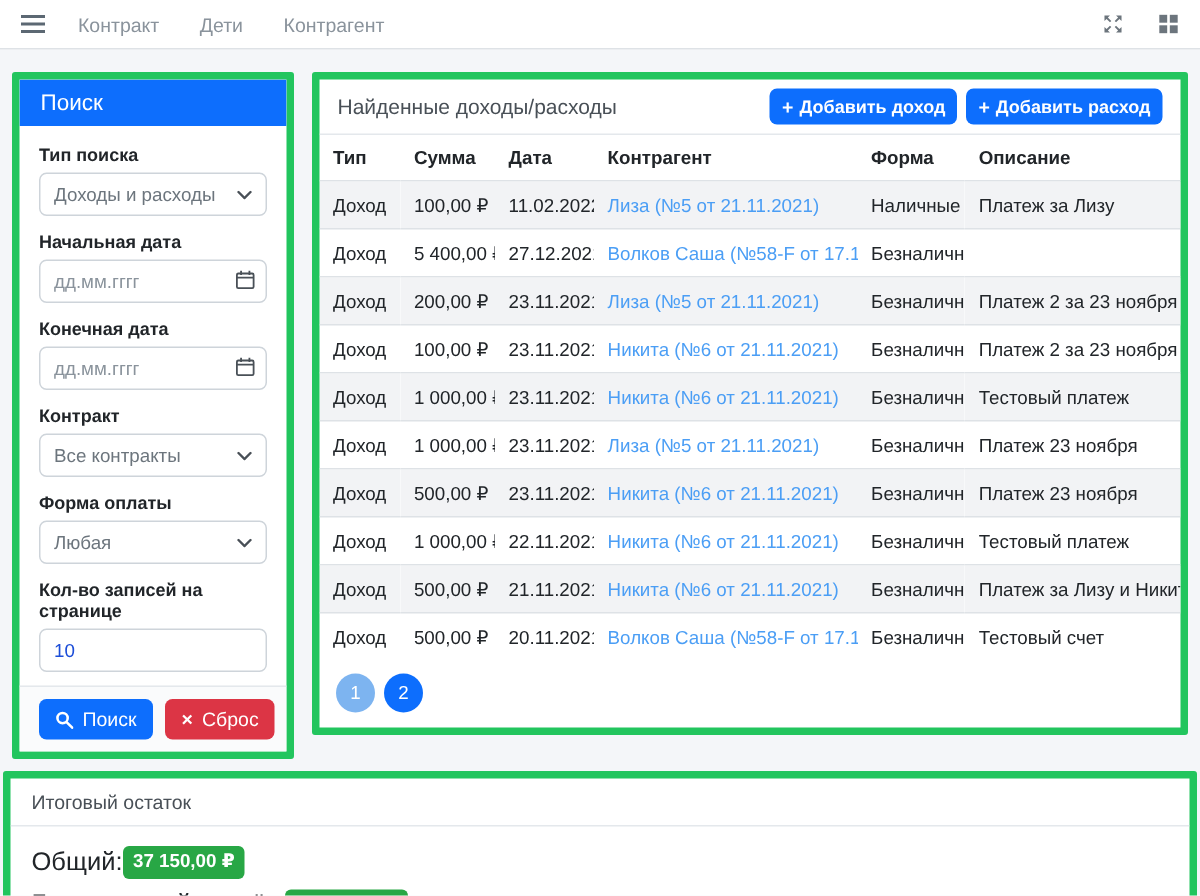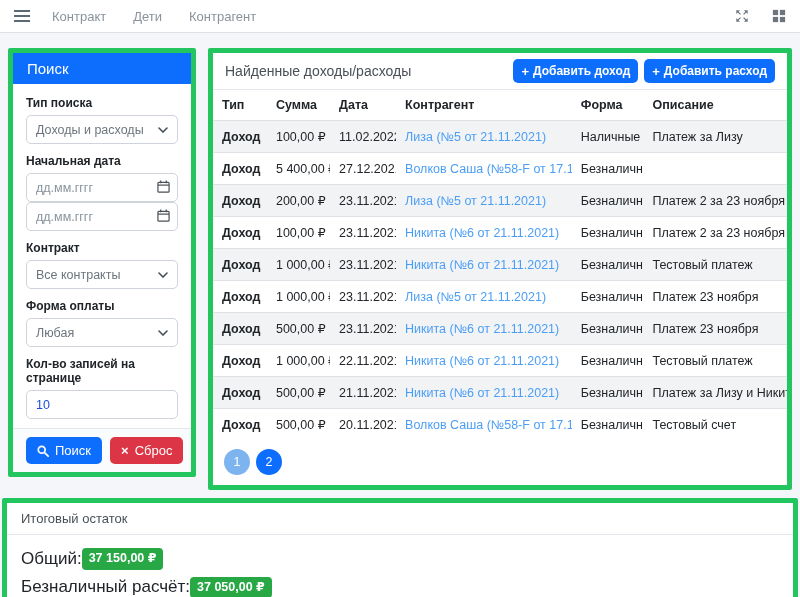--- a/index.html
+++ b/index.html
@@ -68,21 +68,21 @@
   .main-title{font-size:14px; color:#495057;}
   .add-btns{display:flex; gap:6px;}
   .btn-sm{font-size:12px; padding:5px 8px; font-weight:bold; gap:4px; border-radius:5px;}
   table{width:100%; border-collapse:collapse; font-size:12.5px; table-layout:fixed;}
   th{
     text-align:left; font-weight:bold; padding:8px 9px; font-size:12.5px;
     border-bottom:1px solid #dee2e6; color:#212529;
   }
   td{padding:8px 9px; border-top:1px solid #dee2e6; overflow:hidden; white-space:nowrap;}
   tbody tr:nth-child(odd){background:#f2f3f5;}
-  td.c-type{font-weight:bold;}
+  td.c-type{font-weight:normal;}
   .col-type{width:9.4%;} .col-amount{width:11%;} .col-date{width:11.5%;}
   .col-contr{width:30.6%;} .col-form{width:12.5%;} .col-desc{width:25%;}
   a.contr-link{color:var(--link); text-decoration:none;}
   .pagination{display:flex; gap:6px; padding:9px 11px 10px;}
   .page-btn{
     width:26px; height:26px; border-radius:50%; border:none; color:#fff;
     font-size:12.5px; display:flex; align-items:center; justify-content:center;
     cursor:pointer; background:var(--primary);
   }
   .page-btn.current{background:var(--primary-light);}
@@ -149,20 +149,21 @@
           <div class="text-wrap">
             <input class="text-input" placeholder="дд.мм.гггг" style="">
             <svg class="cal-ico" width="13" height="13" viewBox="0 0 14 14">
               <rect x="1" y="2.5" width="12" height="10.5" rx="1" fill="none" stroke="#495057" stroke-width="1.3"></rect>
               <line x1="4" y1="0.5" x2="4" y2="3.5" stroke="#495057" stroke-width="1.3"></line>
               <line x1="10" y1="0.5" x2="10" y2="3.5" stroke="#495057" stroke-width="1.3"></line>
               <line x1="1" y1="5.5" x2="13" y2="5.5" stroke="#495057" stroke-width="1.3"></line>
             </svg>
           </div>
 
+          <label class="form-label">Конечная дата</label>
           <div class="text-wrap">
             <input class="text-input" placeholder="дд.мм.гггг" style="">
             <svg class="cal-ico" width="13" height="13" viewBox="0 0 14 14">
               <rect x="1" y="2.5" width="12" height="10.5" rx="1" fill="none" stroke="#495057" stroke-width="1.3"></rect>
               <line x1="4" y1="0.5" x2="4" y2="3.5" stroke="#495057" stroke-width="1.3"></line>
               <line x1="10" y1="0.5" x2="10" y2="3.5" stroke="#495057" stroke-width="1.3"></line>
               <line x1="1" y1="5.5" x2="13" y2="5.5" stroke="#495057" stroke-width="1.3"></line>
             </svg>
           </div>
 

